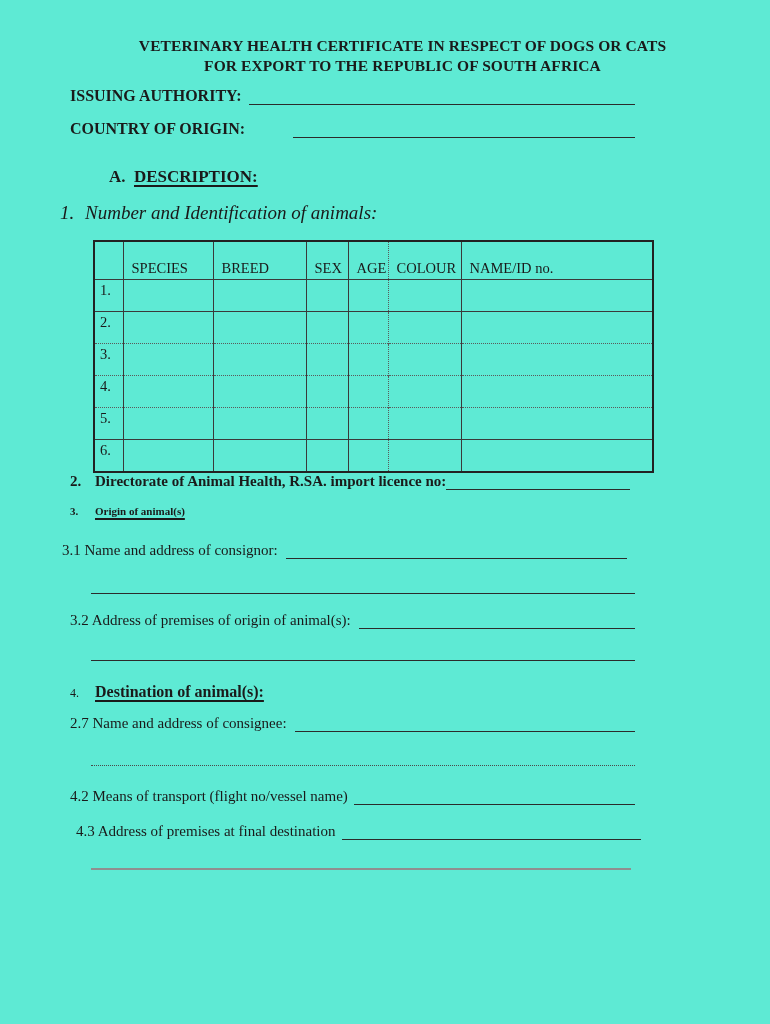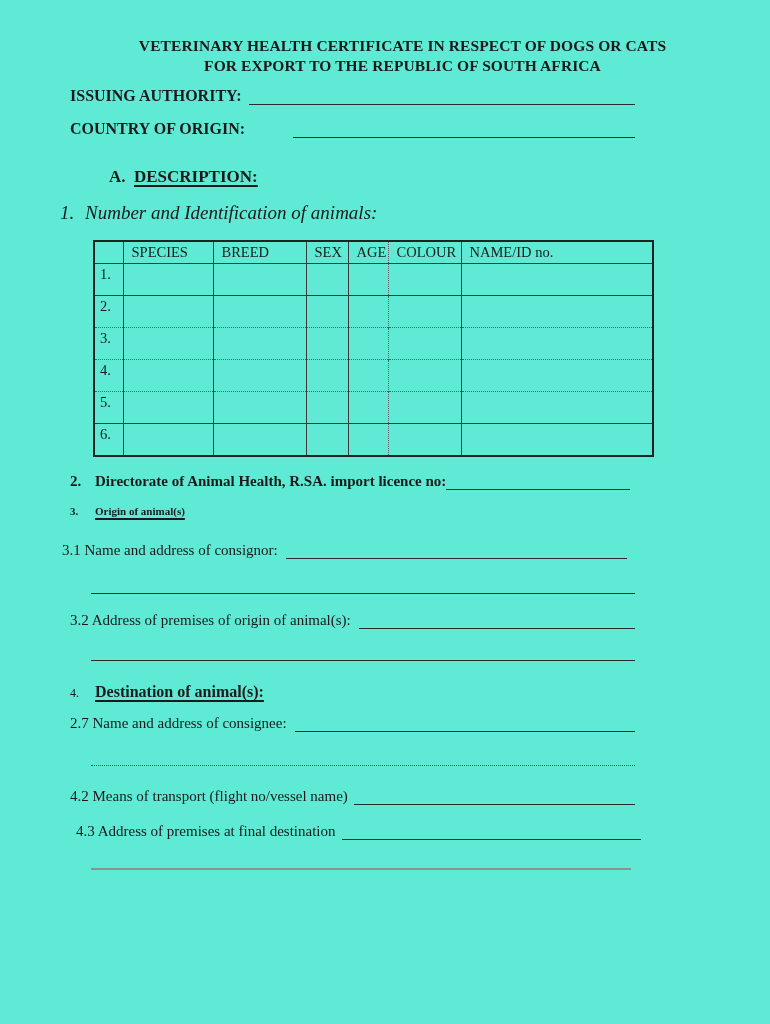--- a/index.html
+++ b/index.html
@@ -82,21 +82,21 @@
     top: 240px; left: 93px;
     border-collapse: collapse;
     border: 2px solid #222222;
     table-layout: fixed;
     width: 559px;
     font-size: 14.5px;
   }
   #animals-table th, #animals-table td {
     border-left: 1px solid #3a3a3a;
     border-top: 1px solid #3a3a3a;
-    padding: 0 0 0 8px;
+    padding: 16px 0 0 8px;
     font-weight: normal;
     text-align: left;
     vertical-align: top;
     overflow: hidden;
     white-space: nowrap;
   }
   #animals-table thead tr { height: 22px; }
   #animals-table thead th { line-height: 21px; }
   #animals-table tbody tr { height: 32px; }
   #animals-table tbody td { padding-top: 2px; }

